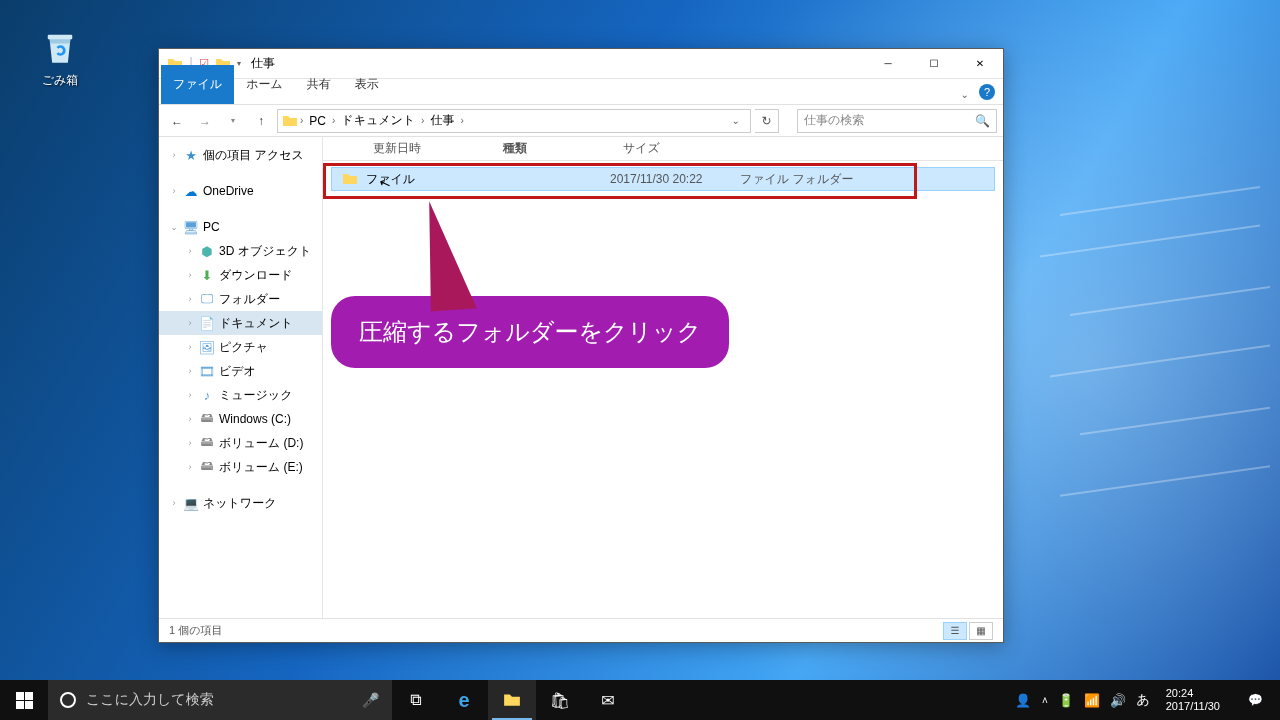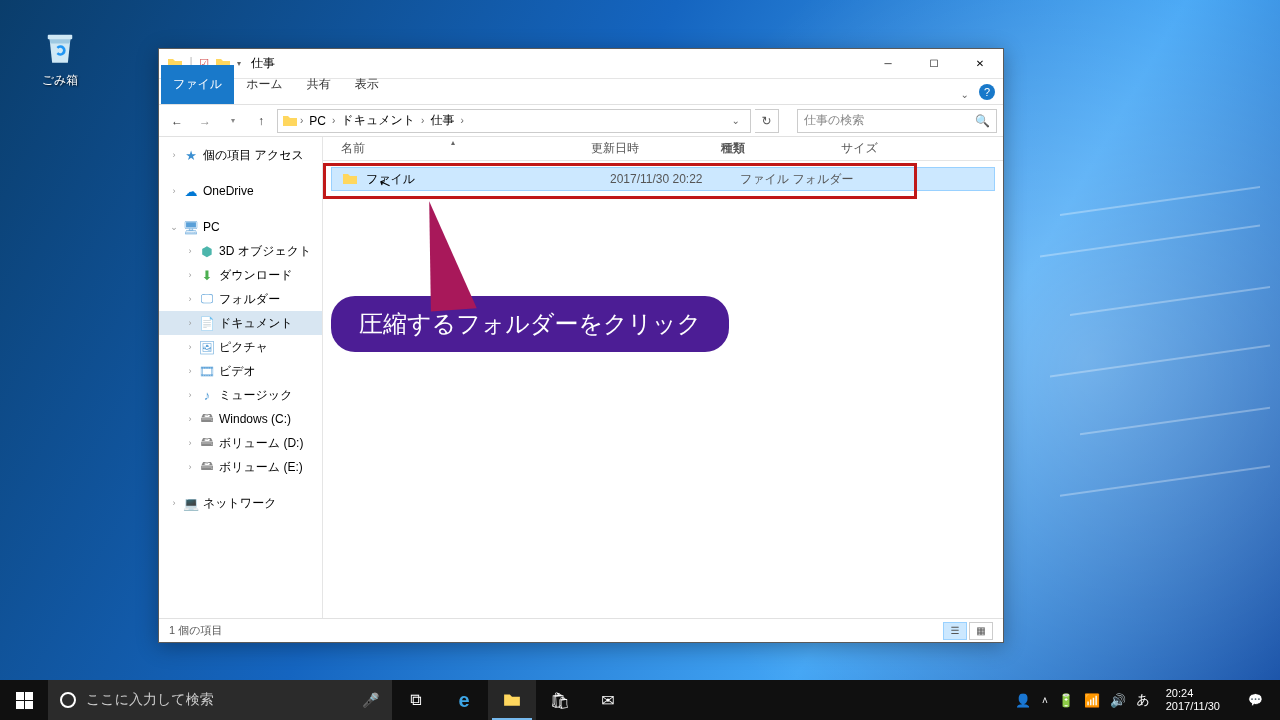--- a/index.html
+++ b/index.html
@@ -37,33 +37,33 @@
 .nav-pane { width:164px; border-right:1px solid #e5e5e5; padding:6px 0; font-size:12px; overflow:hidden; }
 .nav-item { display:flex; align-items:center; height:24px; padding-left:10px; gap:4px; }
 .nav-item.child { padding-left:26px; }
 .nav-item.selected { background:#d8e6f2; }
 .nav-item .caret { width:10px; color:#999; font-size:9px; text-align:center; }
 .nav-item .ico { width:16px; height:16px; display:flex; align-items:center; justify-content:center; font-size:13px; }
 .content { flex:1; display:flex; flex-direction:column; }
 .col-headers { height:24px; display:flex; align-items:center; border-bottom:1px solid #e5e5e5; font-size:12px; color:#555; padding-left:18px; }
 .col-headers .col { padding-right:12px; }
 .col-name { width:250px; position:relative; }
-.col-date { width:130px; }
+.col-date { width:130px;margin-left:32px; }
 .col-type { width:120px;font-weight:bold; }
 .col-size { width:80px; }
 .sort-ind { position:absolute; left:110px; top:-2px; font-size:8px; color:#666; }
 .file-list { flex:1; padding:6px 8px; position:relative; }
 .file-row { display:flex; align-items:center; height:24px; font-size:12px; padding-left:10px; background:#cce8ff; border:1px solid #99d1ff; }
 .file-row .fico { width:16px;height:16px; margin-right:8px; }
 .file-row .c-name { width:244px; }
 .file-row .c-date { width:130px; color:#555; }
 .file-row .c-type { width:120px; color:#555; }
 .highlight-box { position:absolute; left:0px; top:2px; width:594px; height:36px; border:3px solid #c01818; pointer-events:none; }
 .callout { position:absolute; left:8px; top:135px; }
-.callout-bubble { background:#4c1d95; color:#fff; font-size:24px; padding:12px 28px; border-radius:24px; white-space:nowrap; font-weight:500; }
+.callout-bubble { background:#a21caf; color:#fff; font-size:24px; padding:20px 28px; border-radius:24px; white-space:nowrap; font-weight:500; }
 .callout-tail { position:absolute; top:-96px; left:96px; width:0; height:0; border-left:6px solid transparent; border-right:40px solid transparent; border-bottom:110px solid #a8185a; transform: rotate(-4deg); }
 .statusbar { height:24px; border-top:1px solid #e1e1e1; display:flex; align-items:center; padding:0 10px; font-size:11px; color:#555;justify-content:center; }
 .statusbar .view-toggles { margin-left:auto; display:flex; gap:2px; }
 .statusbar .vt { width:24px; height:18px; border:1px solid #ccc; display:flex; align-items:center; justify-content:center; font-size:10px; }
 .statusbar .vt.active { background:#cce8ff; border-color:#99d1ff; }
 
 .taskbar { position:absolute; bottom:0; left:0; right:0; height:40px; background:#101010; display:flex; align-items:center; color:#fff; }
 .taskbar .start { width:48px; height:40px; display:flex; align-items:center; justify-content:center; }
 .taskbar .search { display:flex; align-items:center; background:#2b2b2b; height:40px; width:344px; padding-left:12px; gap:10px; color:#ccc; font-size:14px; }
 .taskbar .search .circ { width:16px;height:16px; border:2px solid #fff; border-radius:50%; }
@@ -229,21 +229,20 @@
       <div style="height:12px;"></div>
       <div class="nav-item">
           <span class="caret">›</span>
           <span class="ico" style="color:#5aa0d8;">💻</span>
           <span>ネットワーク</span>
         </div>
     </div>
 
     <div class="content">
       <div class="col-headers">
-        <div class="col col-name"><span>名前</span><span class="sort-ind">▴</span></div>
         <div class="col col-date">更新日時</div>
         <div class="col col-type">種類</div>
         <div class="col col-size">サイズ</div>
       </div>
       <div class="file-list">
         <div class="file-row">
           <svg class="fico folder" viewBox="0 0 16 16">
               <path d="M1 3h5l2 2h7v8H1z"></path>
             </svg>
           <span class="c-name">ファイル</span>

